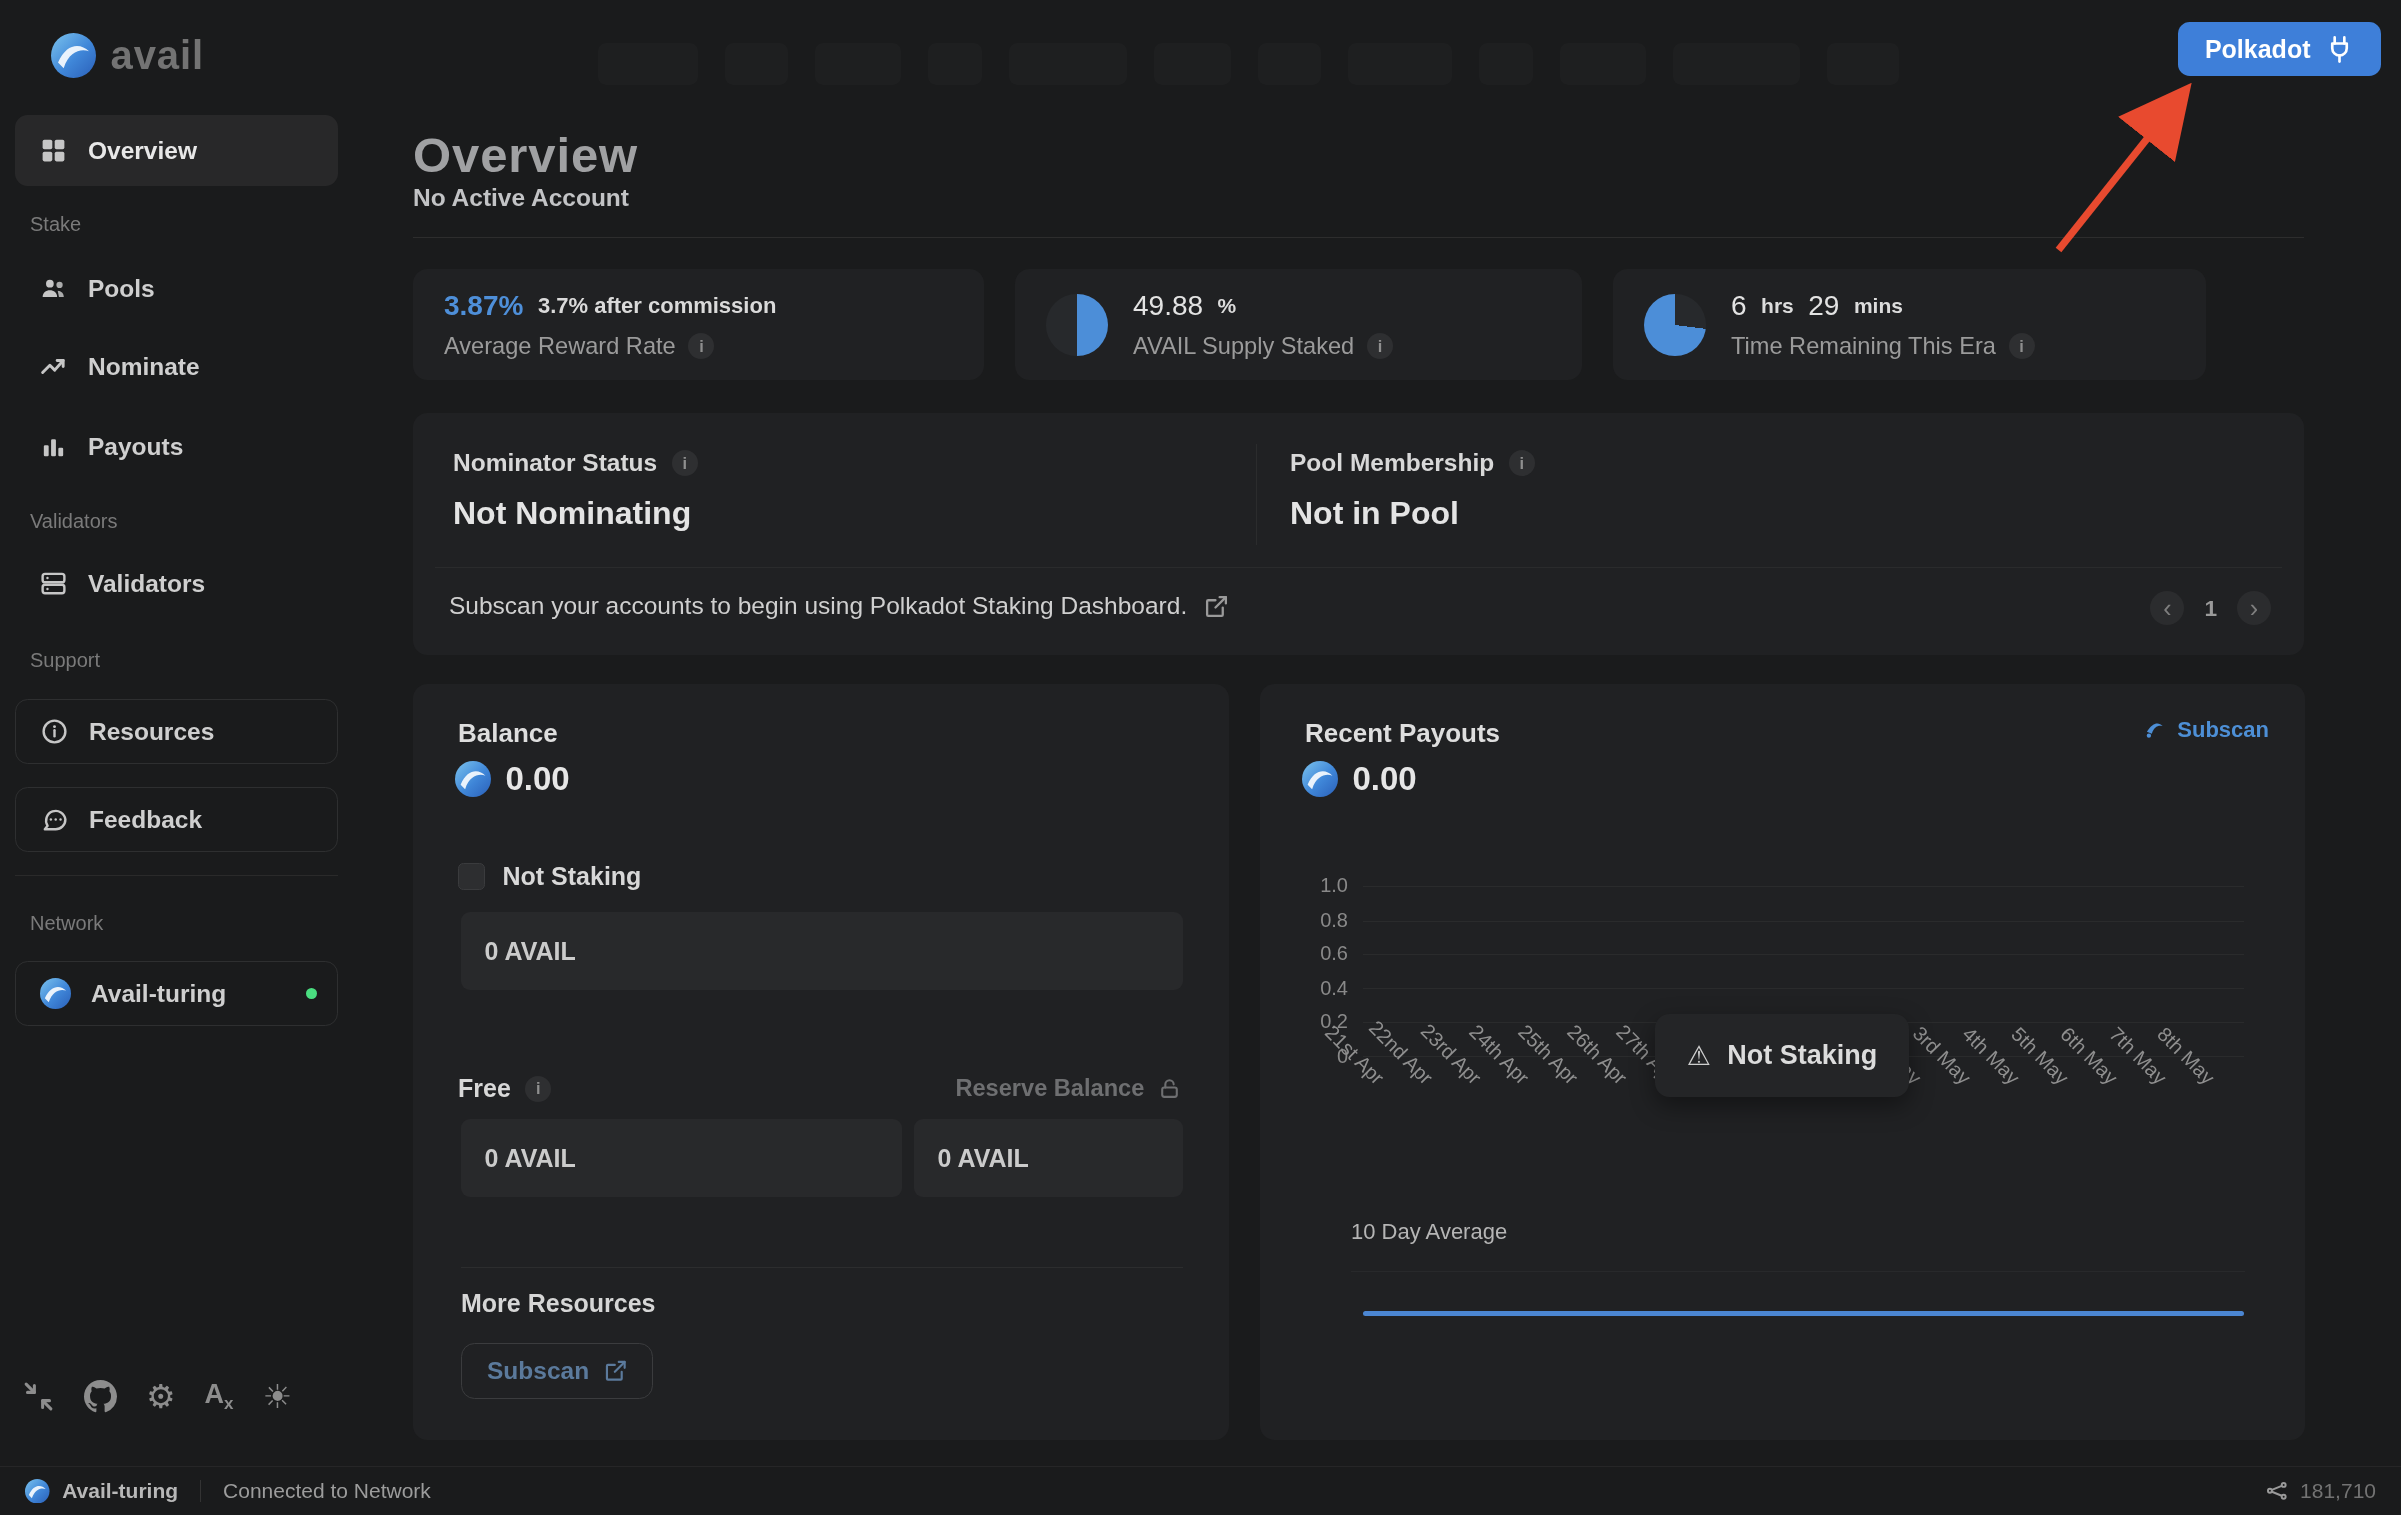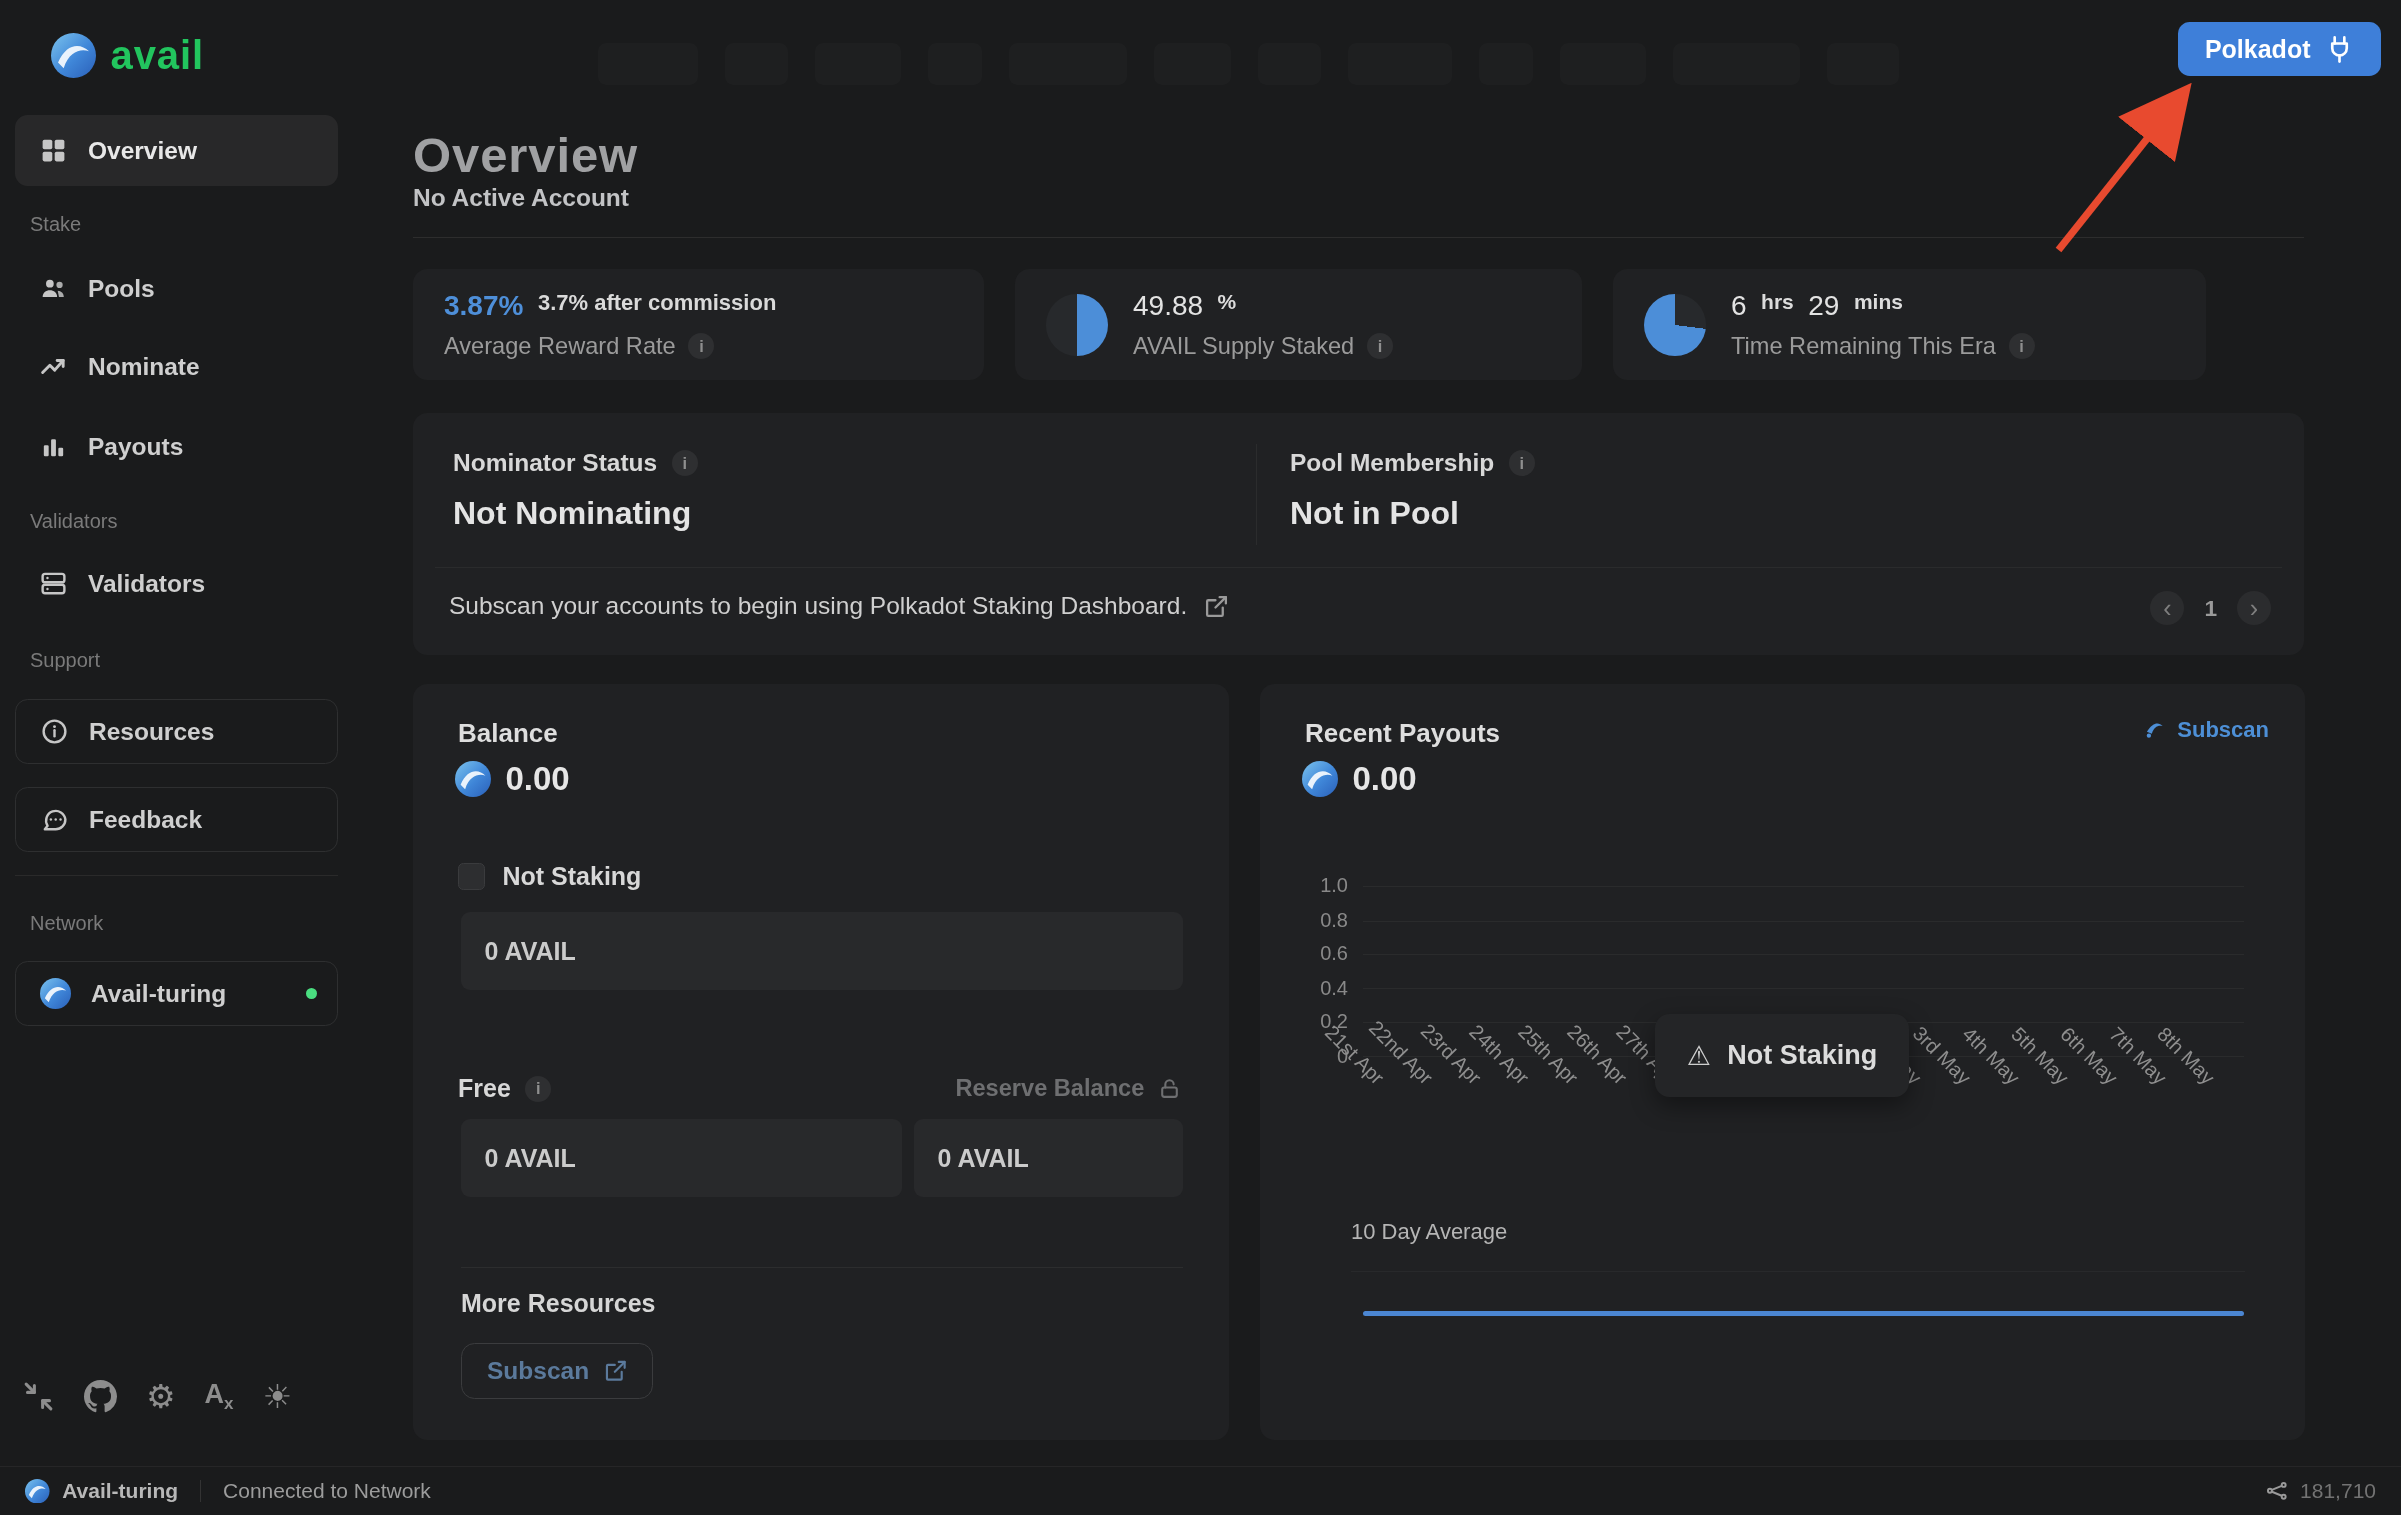--- a/index.html
+++ b/index.html
@@ -3,21 +3,21 @@
 <meta charset="utf-8">
 <style>
   html,body{margin:0;padding:0;background:#111;}
   .app{position:relative;width:2401px;height:1515px;background:#1a1b1c;overflow:hidden;
        font-family:"Liberation Sans","DejaVu Sans",sans-serif;color:#d0d0d0;}
 
   
   .ghost-row{position:absolute;left:598px;top:43px;display:flex;gap:27px;}
   .ghost{height:42px;border-radius:8.2px;background:rgba(255,255,255,0.018);}
   .logo{position:absolute;left:51px;top:33px;display:flex;align-items:center;gap:14.5px;}
-  .wordmark{font-size:40px;font-weight:700;color:#22c55e;letter-spacing:0.9px;}
+  .wordmark{font-size:40px;font-weight:700;color:#737373;letter-spacing:0.9px;}
   .mark-lg{width:45px;height:45px;} .mark-md{width:36px;height:36px;}
   .mark-sm{width:31px;height:31px;} .mark-xs{width:24.5px;height:24.5px;}
 
   .connect-btn{position:absolute;right:20px;top:22px;height:54px;padding:0 27px;
       background:#3e7fd9;border:none;border-radius:11.8px;color:#fff;font-size:25px;font-weight:700;
       display:flex;align-items:center;gap:14.5px;cursor:pointer;font-family:inherit;}
   .connect-btn svg{width:29px;height:29px;}
 
   .arrow-overlay{position:absolute;inset:0;pointer-events:none;z-index:60;}
 
@@ -40,21 +40,21 @@
 
   
   .page-title{position:absolute;left:413px;top:94px;font-size:49px;font-weight:800;color:#a0a1a3;letter-spacing:0.9px;}
   .page-sub{position:absolute;left:413px;top:184px;font-size:24.5px;font-weight:700;color:#c2c3c5;}
   .header-hr{position:absolute;left:413px;width:1891px;top:237px;border-top:0.9px solid #2d2d2d;}
 
   
   .stat-card{position:absolute;top:269px;height:111px;background:#202123;border-radius:14.5px;
       box-sizing:border-box;display:flex;align-items:center;padding:0 31px;}
   .stat-col{display:flex;flex-direction:column;gap:11px;}
-  .stat-row1{display:flex;align-items:flex-start;gap:14.5px;}
+  .stat-row1{display:flex;align-items:center;gap:14.5px;}
   .stat-value-blue{color:#4e8fd9;font-size:28px;font-weight:700;}
   .stat-value{color:#e3e3e3;font-size:28px;font-weight:400;}
   .stat-unit{color:#dcdcdc;font-size:21px;font-weight:700;}
   .stat-note{color:#dadada;font-size:22px;font-weight:700;}
   .stat-label{color:#9b9b9b;font-size:23.6px;display:flex;gap:12.7px;align-items:center;}
   .info-icon{width:26px;height:26px;border-radius:50%;background:#2e2f31;color:#8f8f8f;
       font-size:16.3px;font-weight:700;display:inline-flex;align-items:center;justify-content:center;
       flex:none;cursor:pointer;font-style:normal;}
   .pie{--pie-fill:#4c8ed8;--pie-rest:#27292c;width:62px;height:62px;border-radius:50%;flex:none;margin-right:25px;}
 

